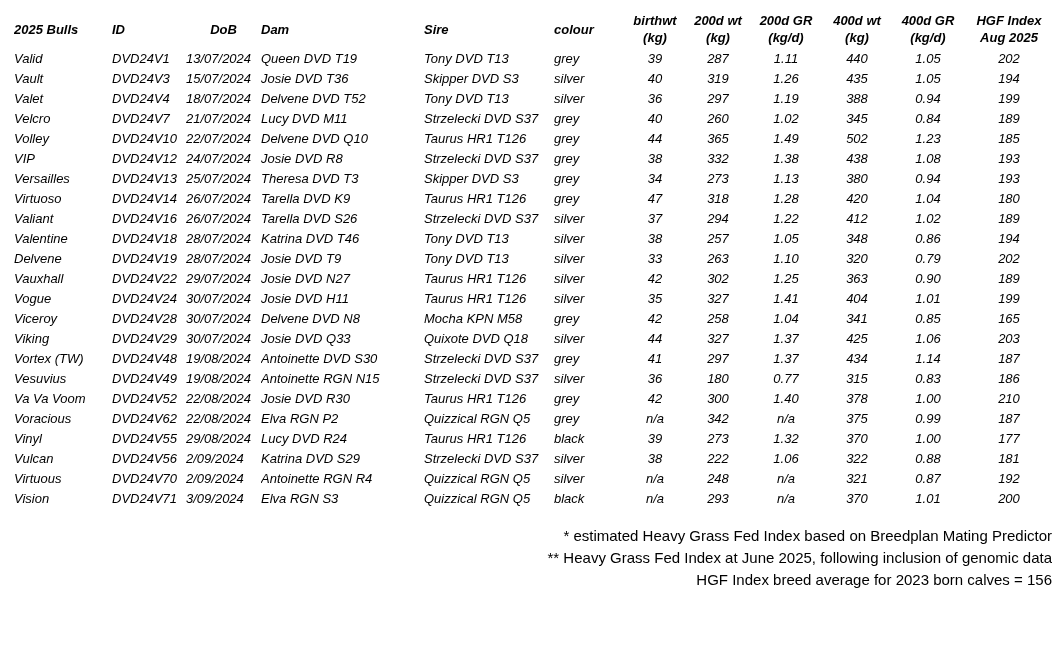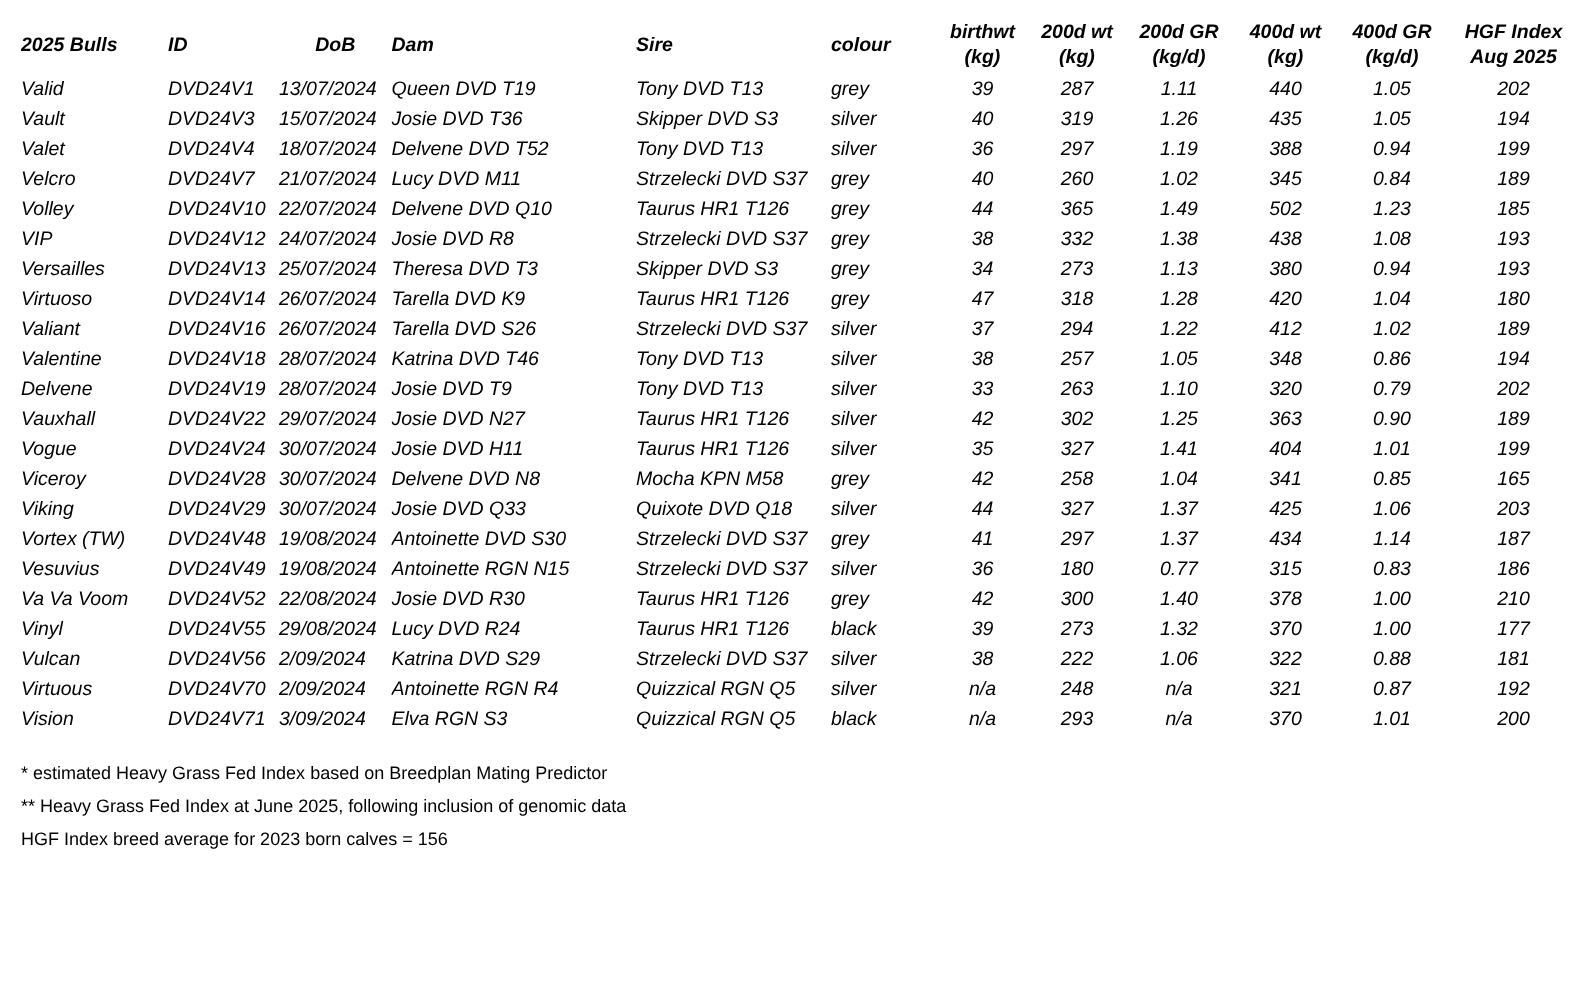--- a/index.html
+++ b/index.html
@@ -47,22 +47,23 @@
   }
   .al { text-align: left; }
   .ar { text-align: left; }
   .ac { text-align: center; }
   td.pad4, th.pad4 { padding-left: 4px; }
   .footnotes {
     margin: 18px 0 0 14px;
   }
   .footnotes p {
     margin: 0 0 5px 0;
-    font-size: 12px;
+    font-size: 15px;
     line-height: 17px;
+    text-align: right;
   }
 </style>
 </head>
 <body>
 
 <div class="page">
   <table class="bulls">
     <colgroup>
       <col style="width:98px">
       <col style="width:74px">
@@ -370,20 +371,34 @@
           <td class="al">Taurus HR1 T126</td>
           <td class="al">grey</td>
           <td class="ac">42</td>
           <td class="ac">300</td>
           <td class="ac">1.40</td>
           <td class="ac">378</td>
           <td class="ac">1.00</td>
           <td class="ac">210</td>
         </tr>
         <tr>
+          <td class="al">Voracious</td>
+          <td class="al">DVD24V62</td>
+          <td class="ar">22/08/2024</td>
+          <td class="al pad4">Elva RGN P2</td>
+          <td class="al">Quizzical RGN Q5</td>
+          <td class="al">grey</td>
+          <td class="ac">n/a</td>
+          <td class="ac">342</td>
+          <td class="ac">n/a</td>
+          <td class="ac">375</td>
+          <td class="ac">0.99</td>
+          <td class="ac">187</td>
+        </tr>
+        <tr>
           <td class="al">Vinyl</td>
           <td class="al">DVD24V55</td>
           <td class="ar">29/08/2024</td>
           <td class="al pad4">Lucy DVD R24</td>
           <td class="al">Taurus HR1 T126</td>
           <td class="al">black</td>
           <td class="ac">39</td>
           <td class="ac">273</td>
           <td class="ac">1.32</td>
           <td class="ac">370</td>

